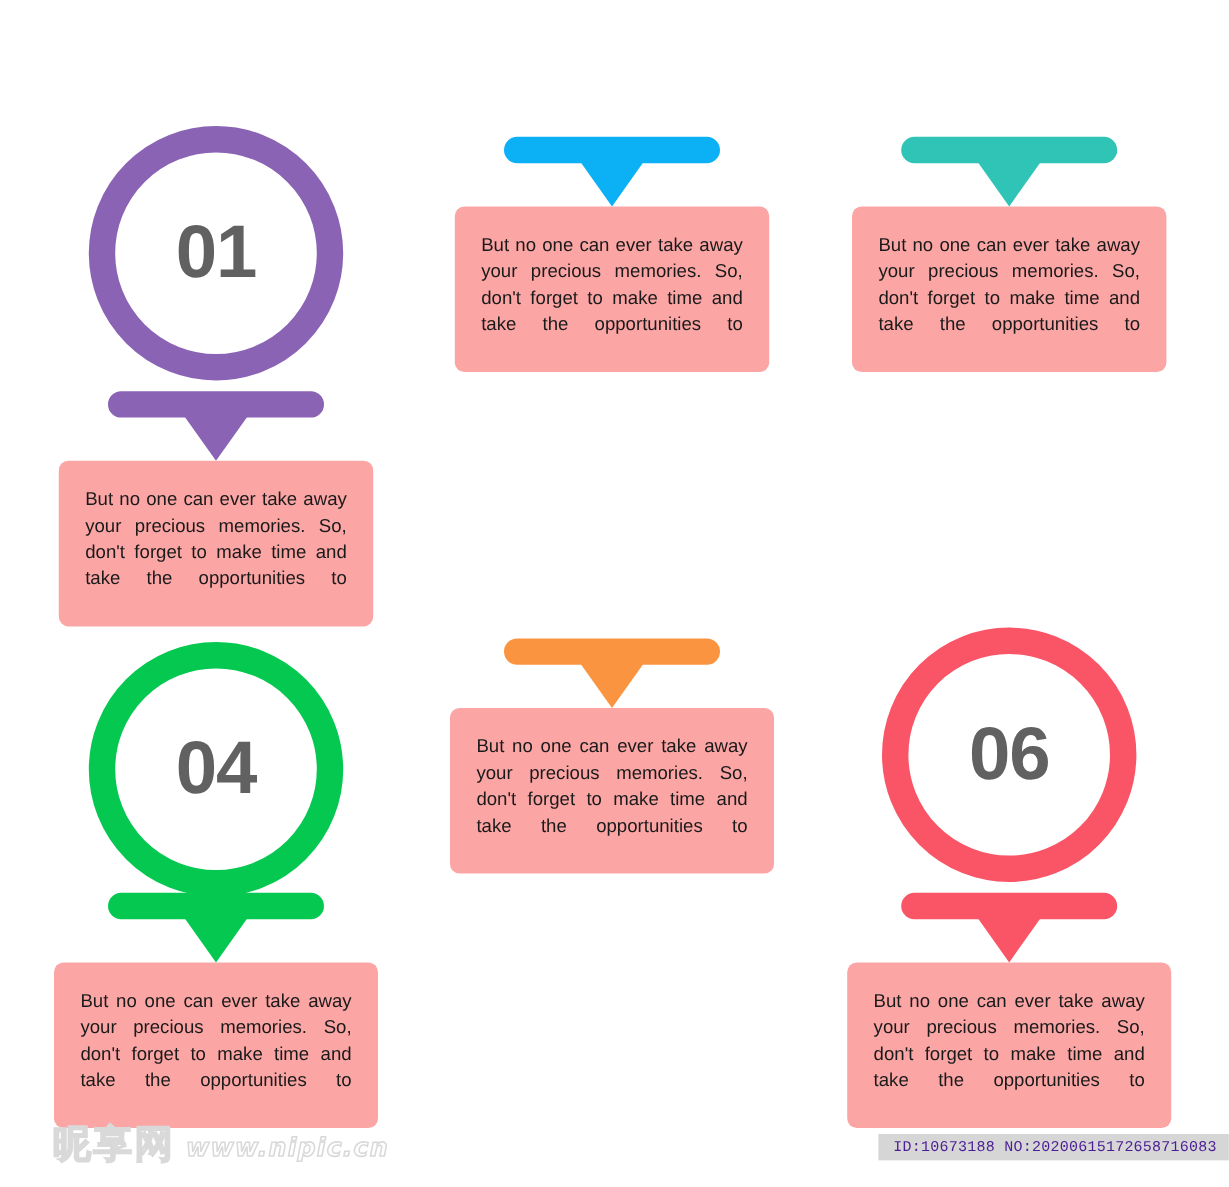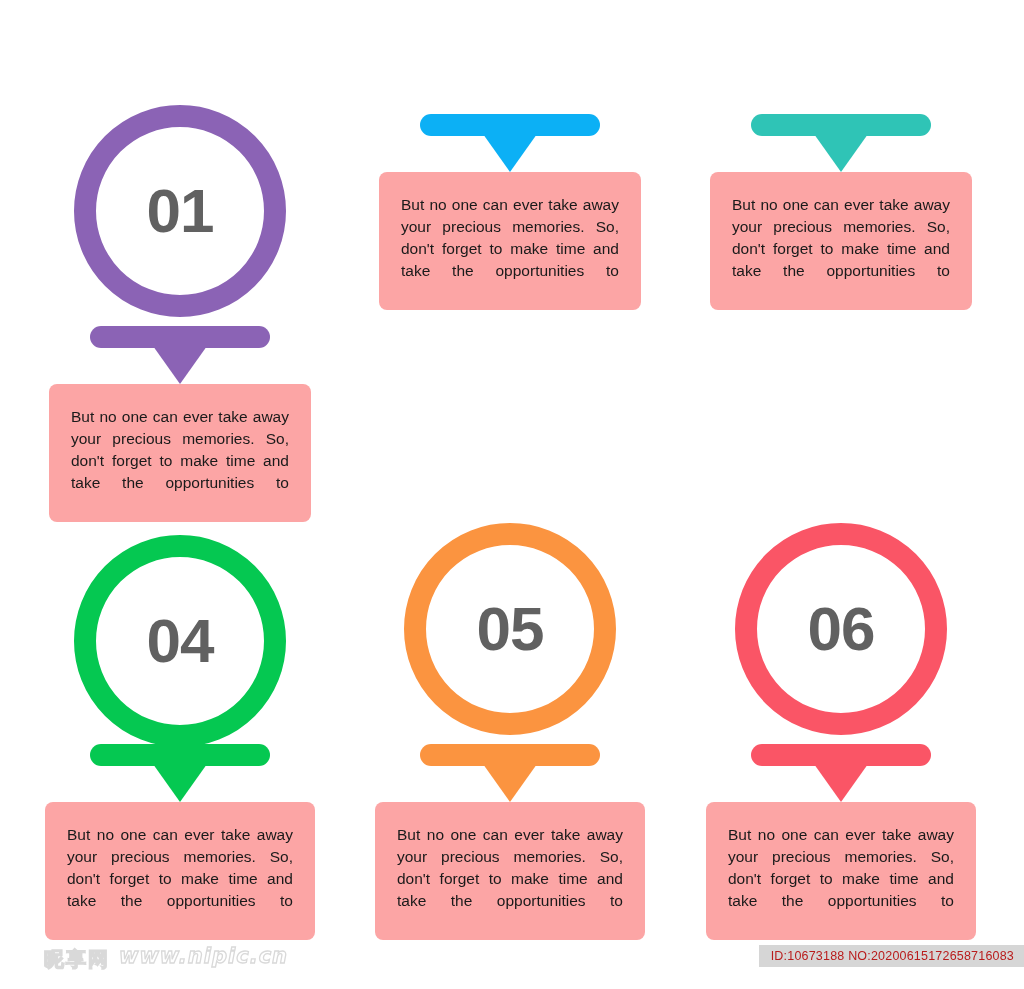--- a/index.html
+++ b/index.html
@@ -127,21 +127,21 @@
   .watermark {
     position: absolute;
     left: 44px;
     bottom: 20px;
     display: flex;
     align-items: flex-end;
     gap: 9px;
     user-select: none;
   }
   .watermark-cn {
-    font-size: 20px;
+    font-size: 32px;
     font-weight: bold;
     letter-spacing: 2px;
     color: transparent;
     -webkit-text-stroke: 1.4px #d9d9d9;
     line-height: 1;
     font-family: "DejaVu Sans", sans-serif;
   }
   .watermark-url {
     font-size: 21px;
     font-weight: bold;
@@ -152,27 +152,27 @@
     line-height: 1;
     padding-bottom: 2px;
     font-family: "DejaVu Sans", sans-serif;
   }
 
   .id-badge {
     position: absolute;
     right: 0;
     bottom: 22px;
     background: #d6d6d6;
-    color: #b91c1c;
+    color: #4c1d95;
     font-size: 12.5px;
     letter-spacing: 0.2px;
     padding: 5px 10px 5px 12px;
     line-height: 1;
     white-space: nowrap;
-    font-family: Liberation Sans, sans-serif;
+    font-family: Liberation Mono, monospace;
   }
 </style>
 </head>
 <body style="background: rgb(255, 255, 255);">
 
 <div class="infographic">
 
   <div class="item col-0 row-0">
     <div class="badge-wrap">
       <div class="circle" style="border-color: rgb(139, 99, 181);">
@@ -217,25 +217,20 @@
     <div class="connector">
       <div class="connector-bar" style="background-color: rgb(5, 200, 81);"></div>
       <div class="connector-arrow" style="border-top-color: rgb(5, 200, 81);"></div>
     </div>
     <div class="card">
       <p class="card-text">But no one can ever take away your precious memories. So, don't forget to make time and take the opportunities to</p>
     </div>
   </div>
 
   <div class="item col-1 row-1">
-    <div class="badge-wrap">
-      <div class="circle" style="border-color: rgb(251, 148, 64);">
-        <span class="circle-number">05</span>
-      </div>
-    </div>
     <div class="connector">
       <div class="connector-bar" style="background-color: rgb(251, 148, 64);"></div>
       <div class="connector-arrow" style="border-top-color: rgb(251, 148, 64);"></div>
     </div>
     <div class="card">
       <p class="card-text">But no one can ever take away your precious memories. So, don't forget to make time and take the opportunities to</p>
     </div>
   </div>
 
   <div class="item col-2 row-1">

